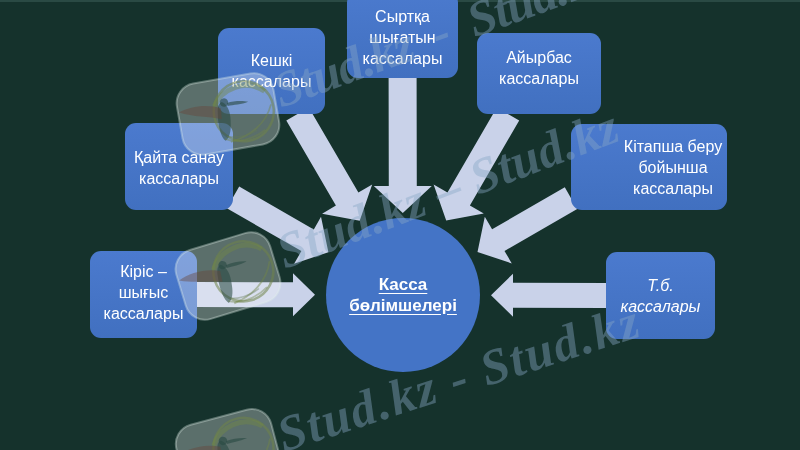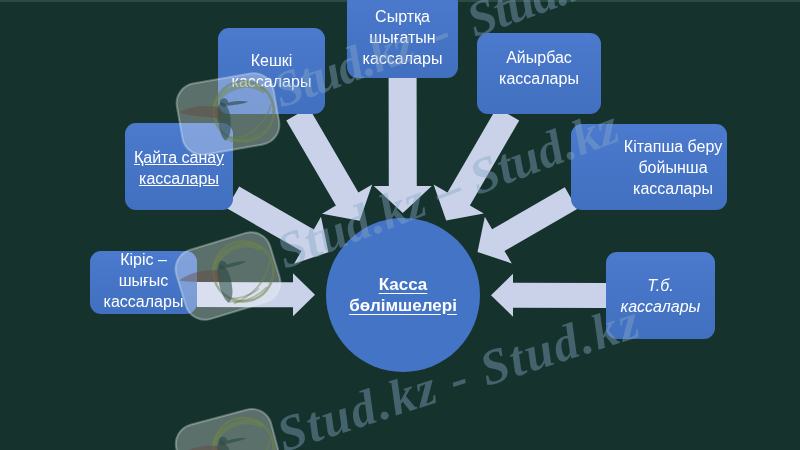--- a/index.html
+++ b/index.html
@@ -26,23 +26,23 @@
       <polygon points="496.8,107.5 447.5,192.5 433.6,184.4 446.2,220.6 483.8,213.5 469.9,205.5 519.2,120.5"></polygon>
       <polygon points="226.8,208.3 301.4,251.1 294.1,263.7 328.4,252.2 321.0,216.8 313.8,229.4 239.2,186.6"></polygon>
       <polygon points="564.8,187.3 492.1,229.2 484.8,216.7 477.5,252.0 511.8,263.4 504.5,250.9 577.2,209.0"></polygon>
       <polygon points="197.0,307.1 293.0,307.3 293.0,316.3 315.0,294.8 293.0,273.3 293.0,282.3 197.0,282.1"></polygon>
       <polygon points="606.0,282.9 513.0,282.7 513.0,273.7 491.0,295.2 513.0,316.7 513.0,307.7 606.0,307.9"></polygon>
     </g>
   </svg>
   <div class="box" style="left:218px;top:28px;width:107px;height:86px;">Кешкі<br>кассалары</div>
   <div class="box" style="left:347px;top:-8px;width:111px;height:86px;padding-top:5px;box-sizing:border-box;">Сыртқа<br>шығатын<br>кассалары</div>
   <div class="box" style="left:477px;top:33px;width:124px;height:81px;padding-bottom:12px;box-sizing:border-box;">Айырбас<br>кассалары</div>
-  <div class="box" style="left:125px;top:123px;width:108px;height:87px;padding-top:3px;box-sizing:border-box;text-decoration:underline;">Қайта санау<br>кассалары</div>
+  <div class="box" style="left:125px;top:123px;width:108px;height:87px;padding-top:3px;box-sizing:border-box;">Қайта санау<br>кассалары</div>
   <div class="box" style="left:571px;top:124px;width:108px;height:86px;padding-left:48px;">Кітапша беру<br>бойынша<br>кассалары</div>
-  <div class="box" style="left:90px;top:251px;width:107px;height:63px;padding-bottom:4px;box-sizing:border-box;">Кіріс –<br>шығыс<br>кассалары</div>
+  <div class="box" style="left:90px;top:251px;width:107px;height:87px;padding-bottom:4px;box-sizing:border-box;">Кіріс –<br>шығыс<br>кассалары</div>
   <div class="box" style="left:606px;top:252px;width:109px;height:87px;font-style:italic;">Т.б.<br>кассалары</div>
   <div id="circle">
       <span>Касса<br>бөлімшелері</span>
     </div>
 
   <svg class="lay" width="800" height="450" viewBox="0 0 800 450" style="z-index:6;">
     <defs>
       <g id="lg">
         <rect x="-49" y="-36" width="98" height="72" rx="20" fill="rgba(255,255,255,0.30)" stroke="rgba(225,240,235,0.35)" stroke-width="2"></rect>
         <circle cx="16" cy="0" r="30" fill="none" stroke="rgba(112,132,72,0.55)" stroke-width="2.5"></circle>

